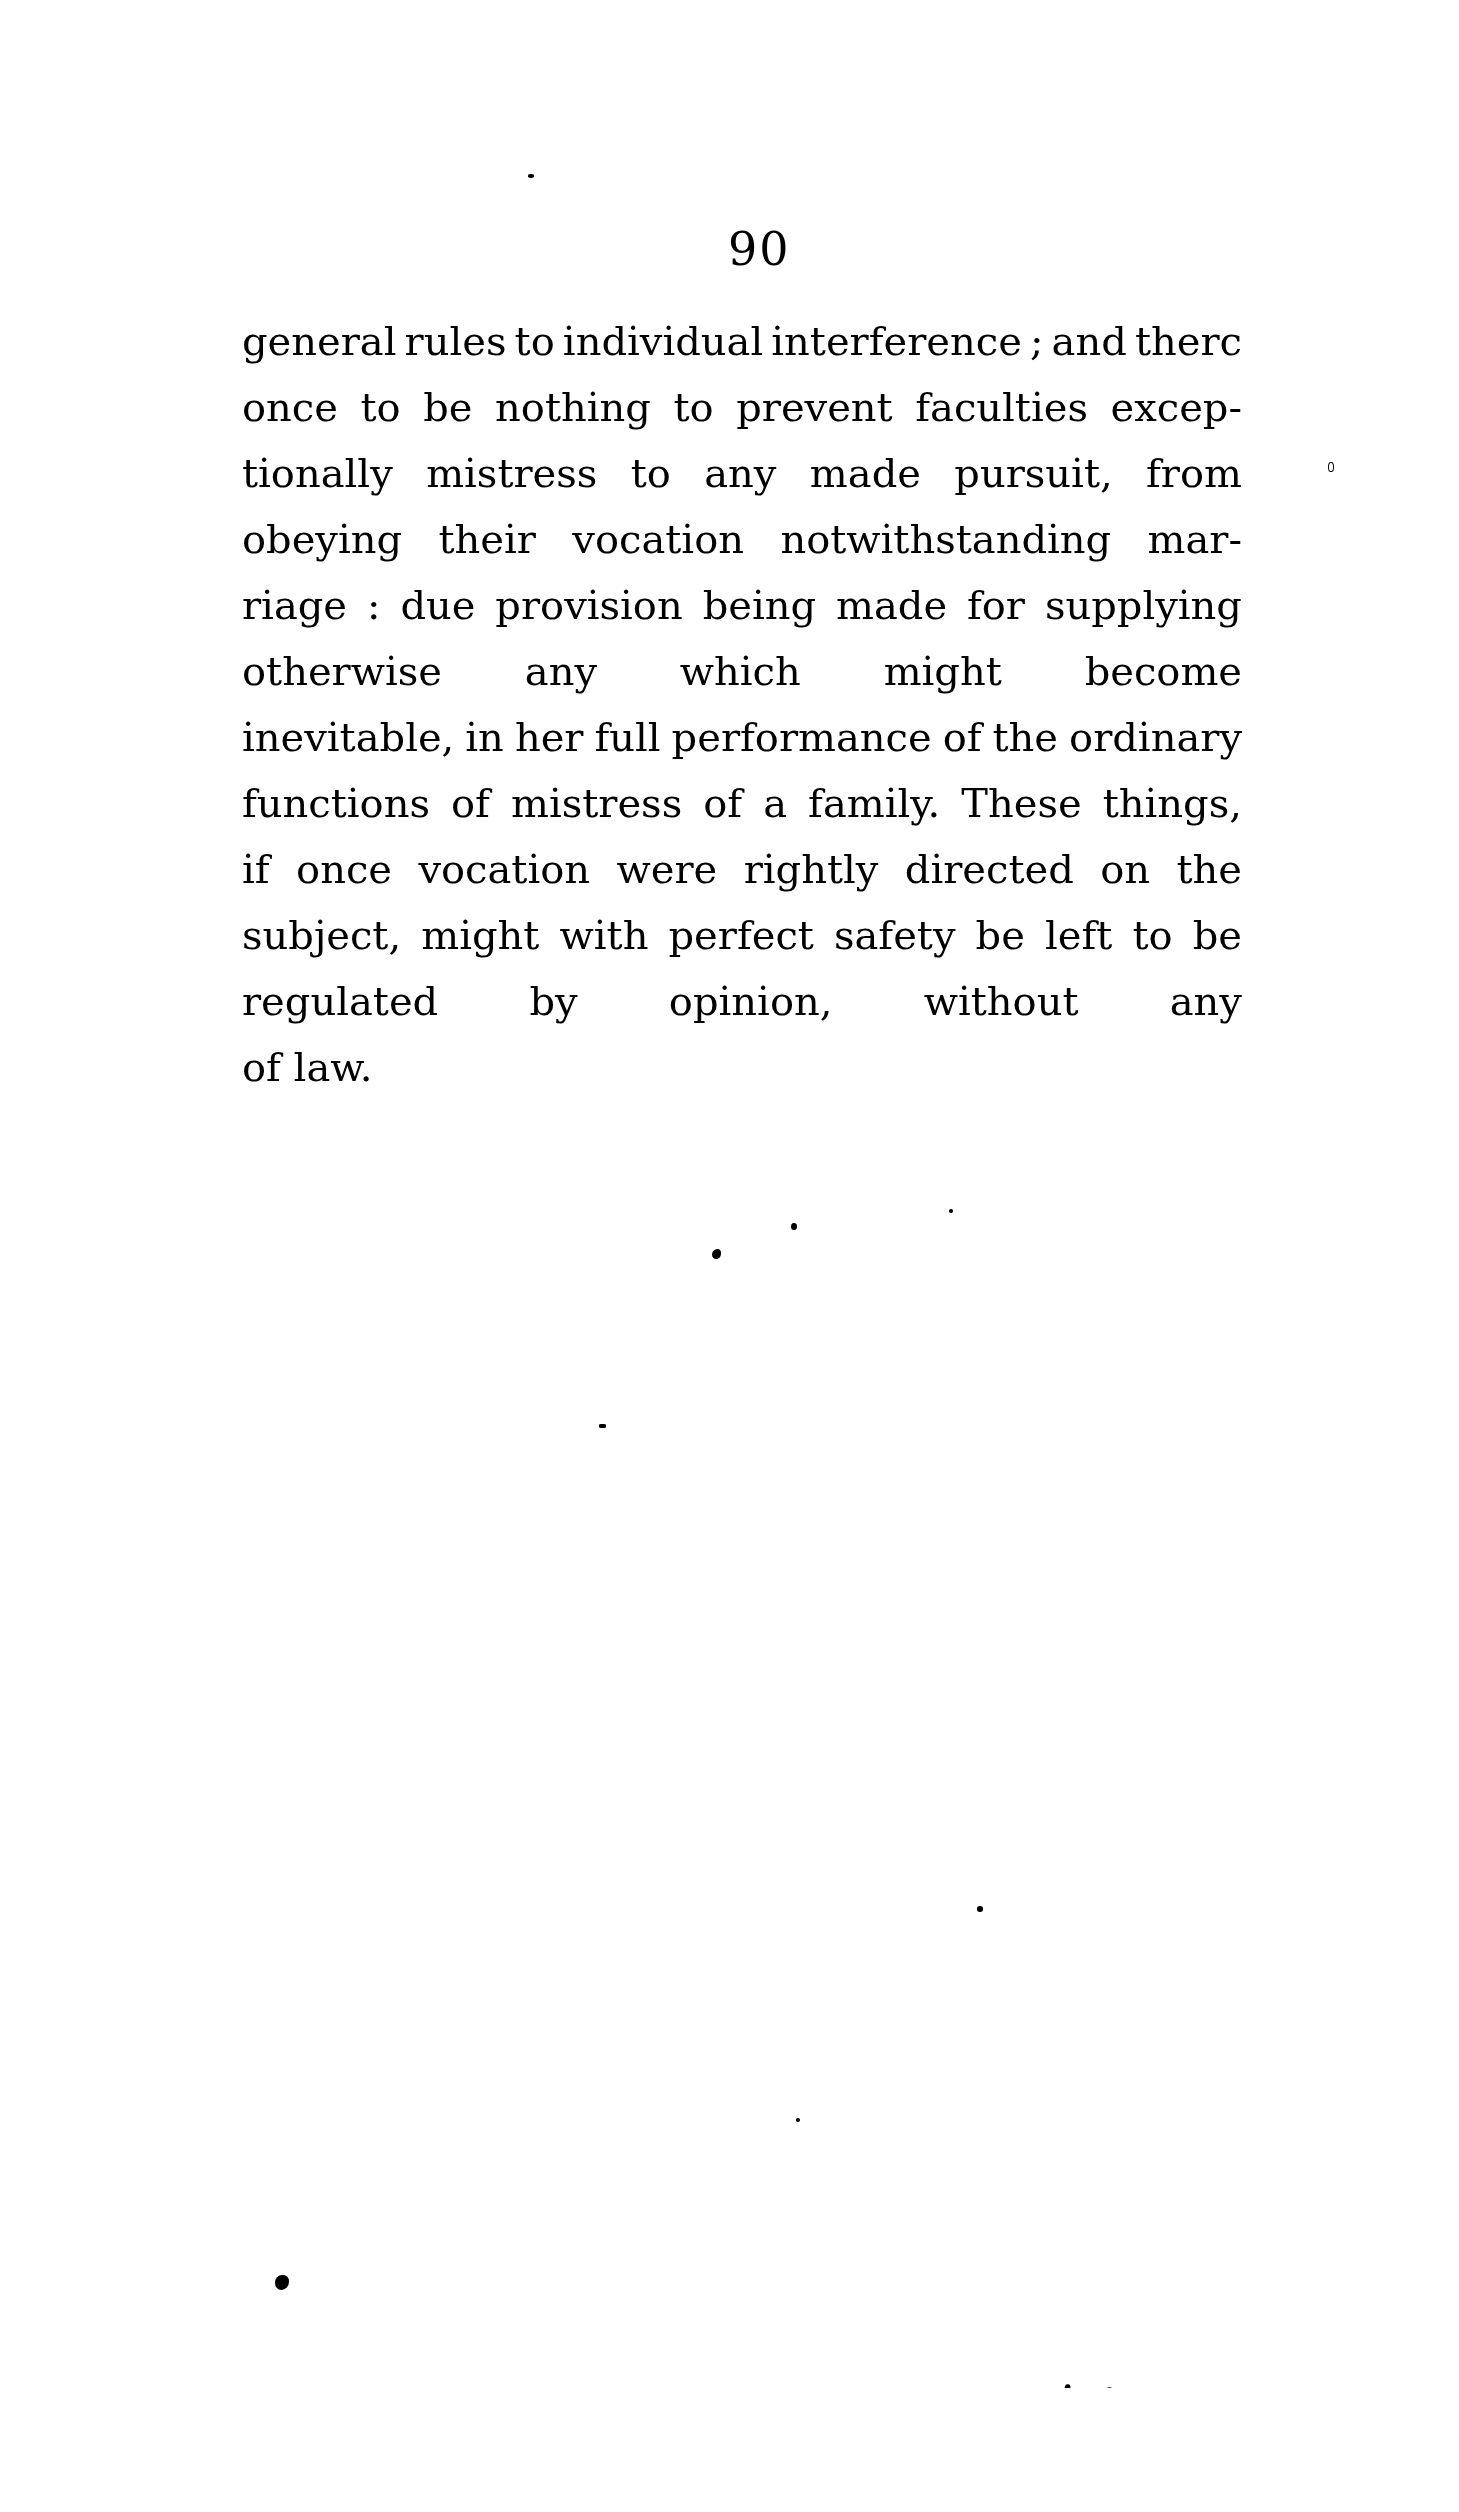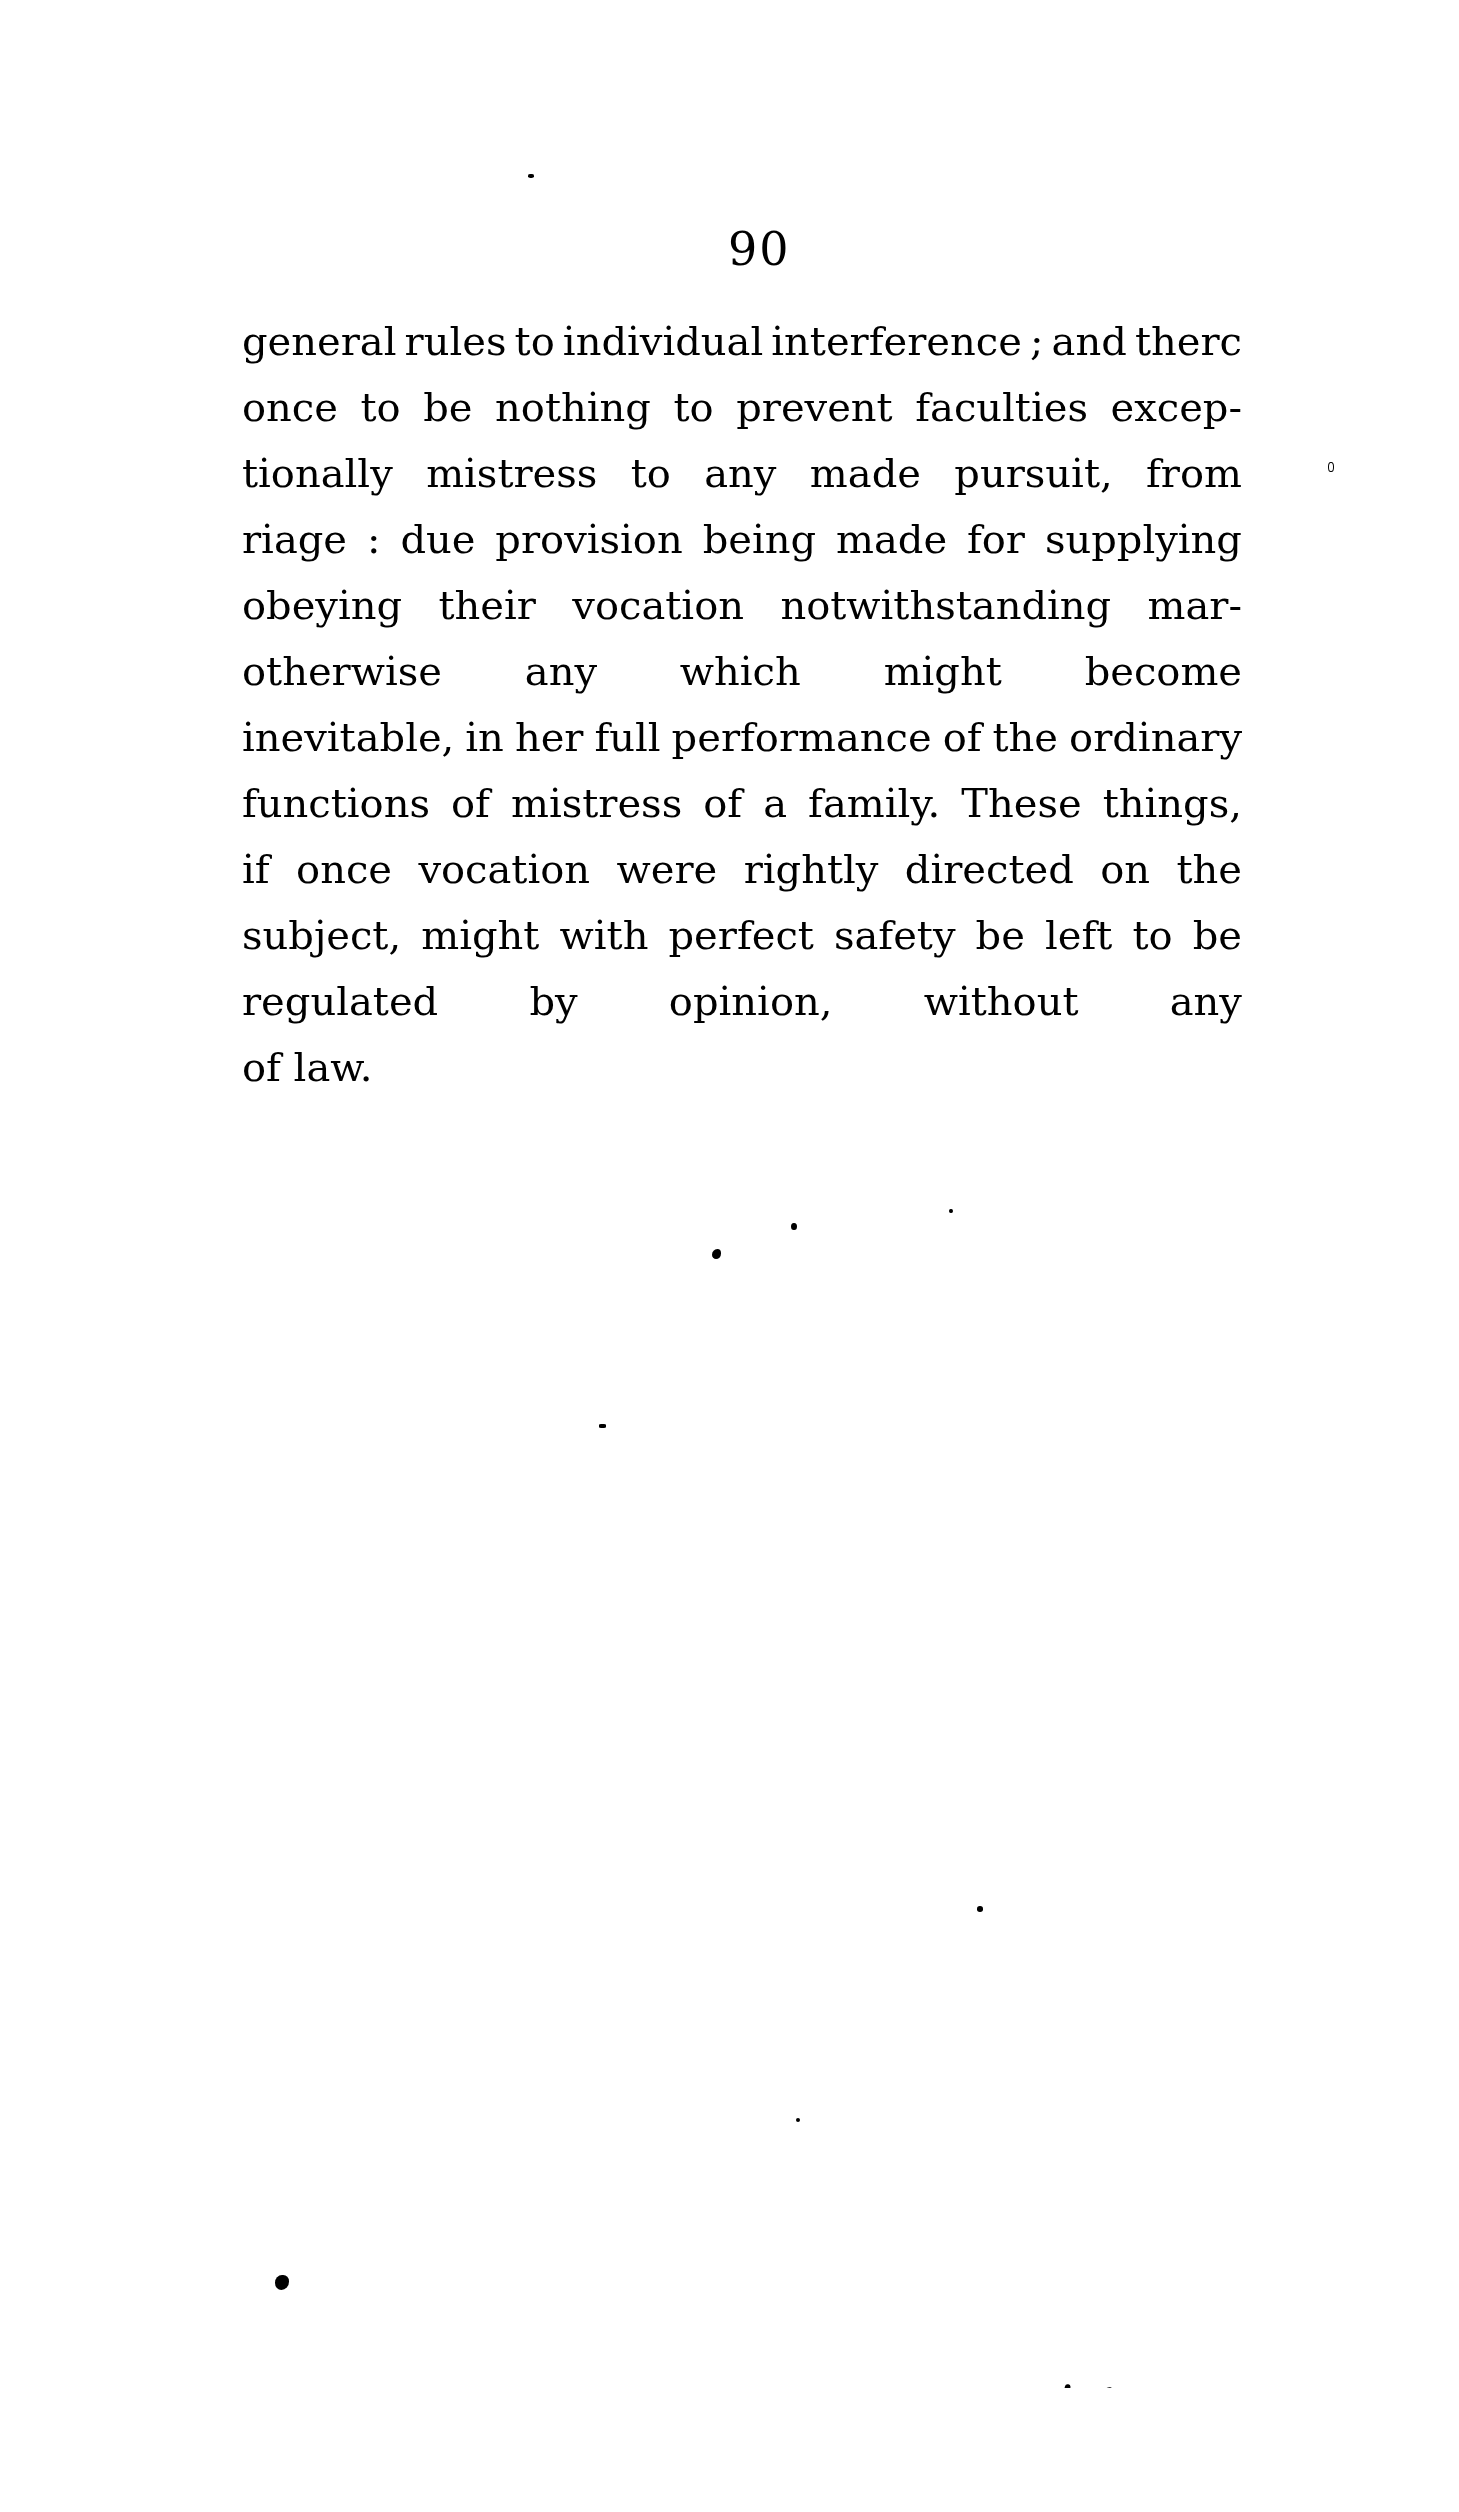--- a/index.html
+++ b/index.html
@@ -92,35 +92,35 @@
       <div class="line just">
         <span>tionally</span>
         <span>mistress</span>
         <span>to</span>
         <span>any</span>
         <span>made</span>
         <span>pursuit,</span>
         <span>from</span>
       </div>
       <div class="line just">
+        <span>obeying</span>
+        <span>their</span>
+        <span>vocation</span>
+        <span>notwithstanding</span>
+        <span>mar-</span>
+      </div>
+      <div class="line just">
         <span>riage</span>
         <span>:</span>
         <span>due</span>
         <span>provision</span>
         <span>being</span>
         <span>made</span>
         <span>for</span>
         <span>supplying</span>
-      </div>
-      <div class="line just">
-        <span>obeying</span>
-        <span>their</span>
-        <span>vocation</span>
-        <span>notwithstanding</span>
-        <span>mar-</span>
       </div>
       <div class="line just">
         <span>otherwise</span>
         <span>any</span>
         <span>which</span>
         <span>might</span>
         <span>become</span>
       </div>
       <div class="line just">
         <span>inevitable,</span>

